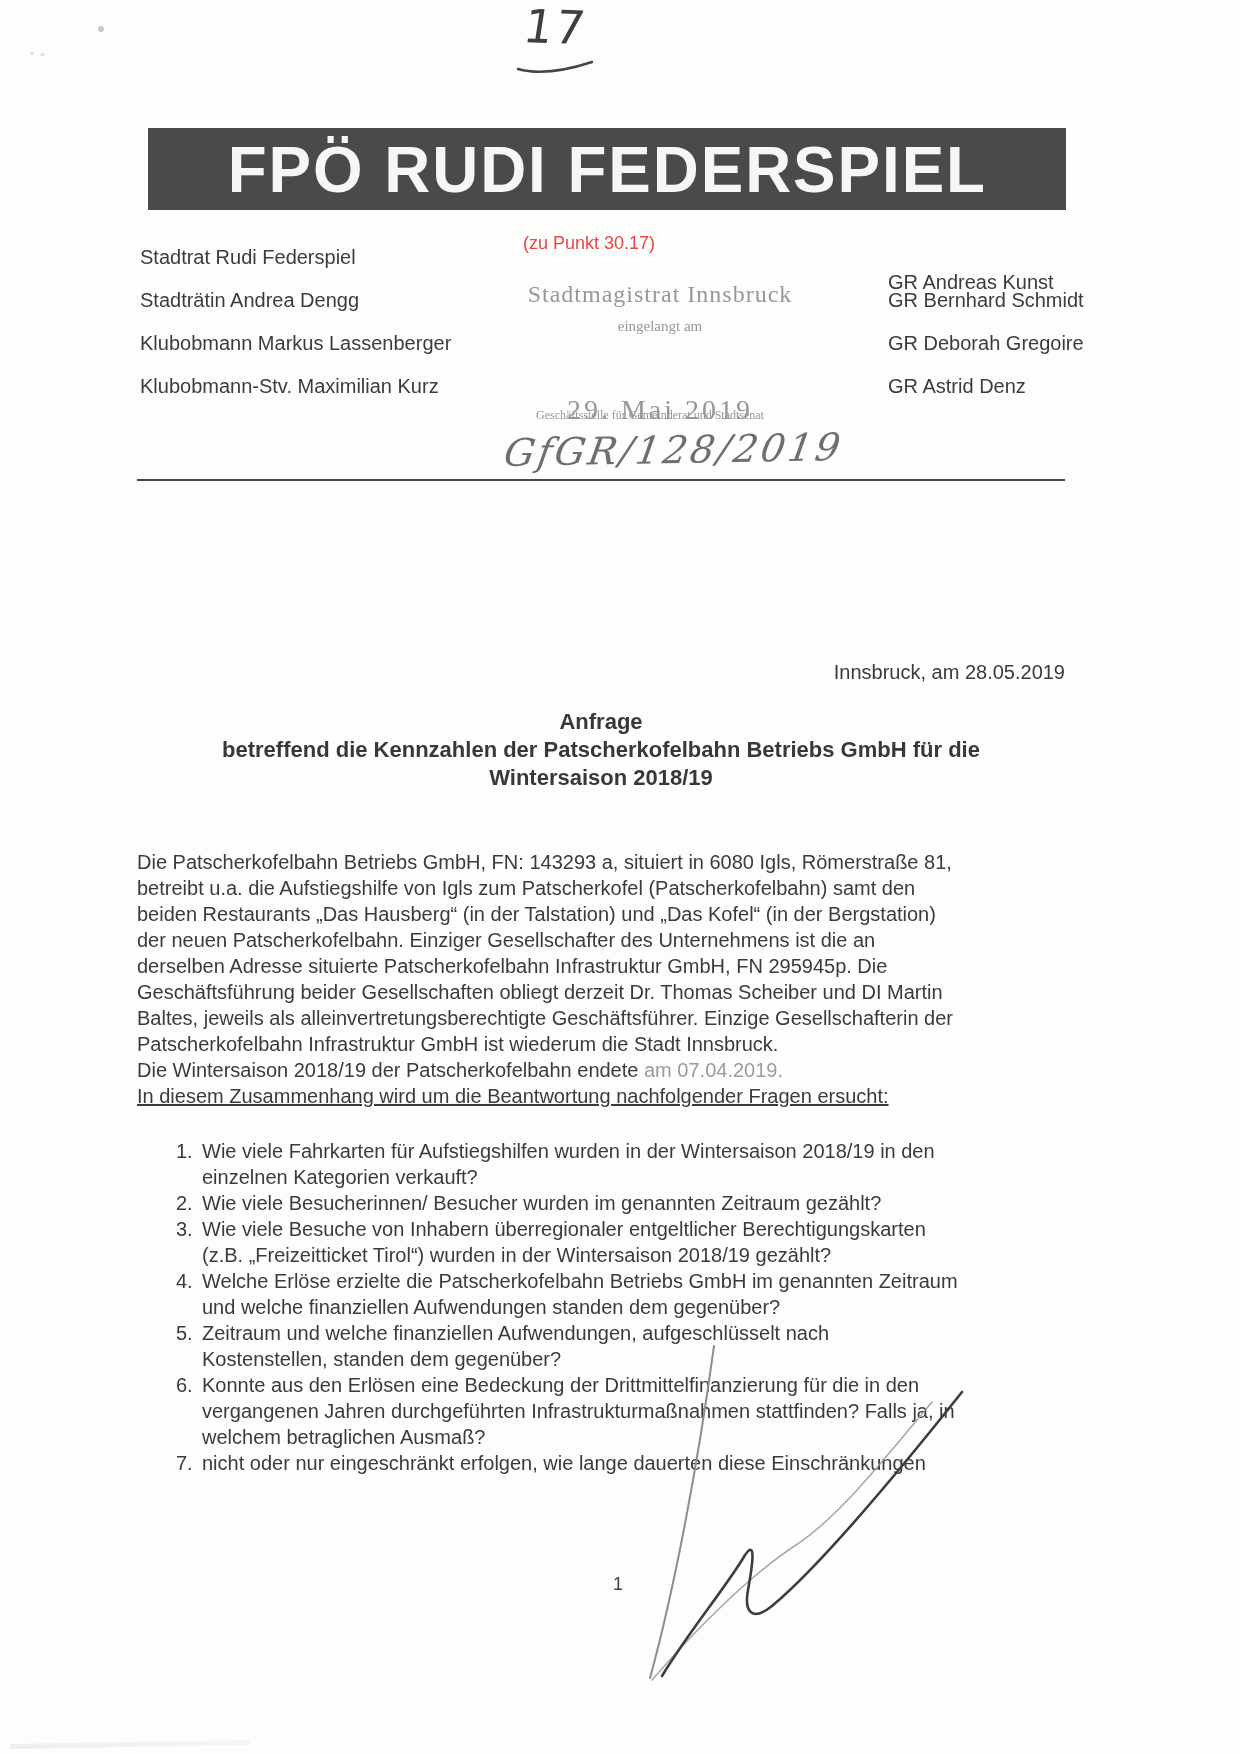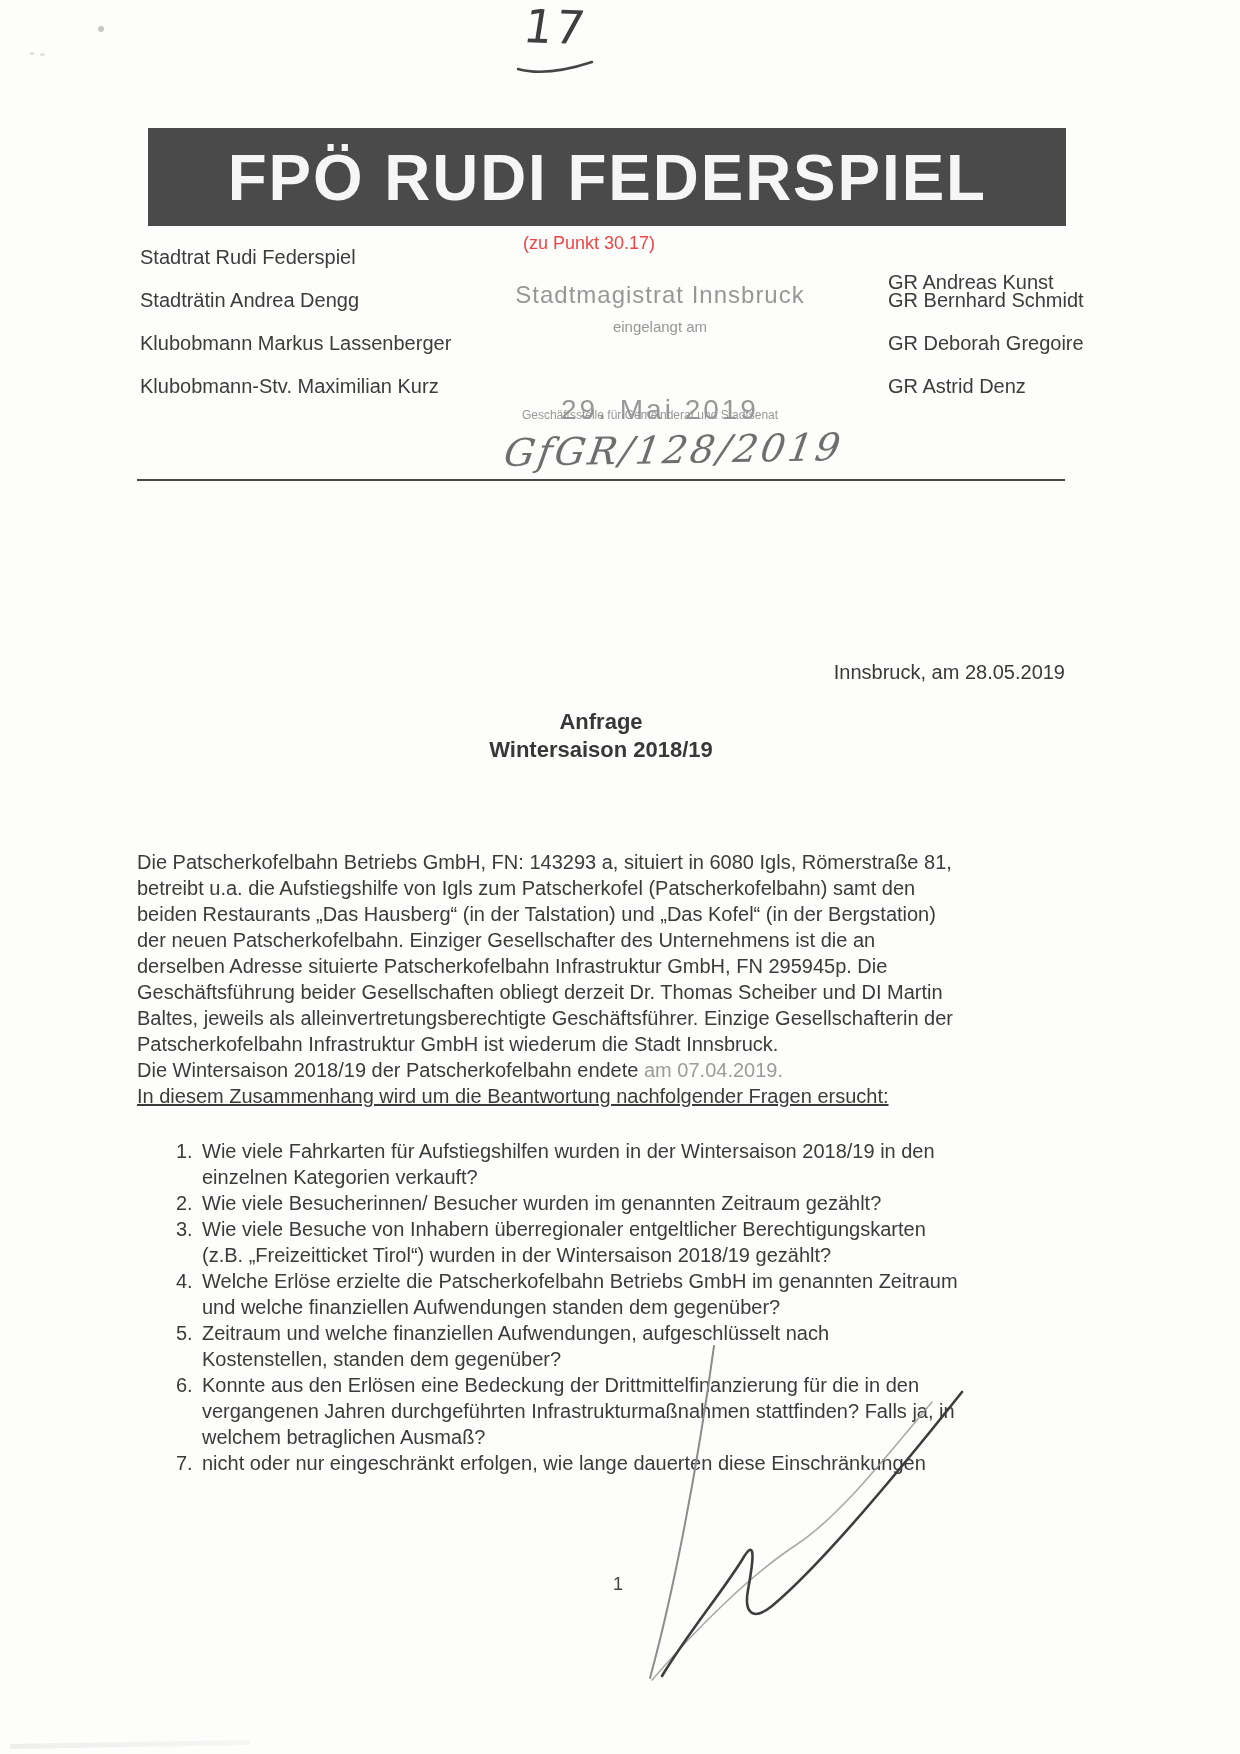--- a/index.html
+++ b/index.html
@@ -18,37 +18,37 @@
   
   .hand-number{
     position:absolute;left:524px;top:4px;
     font-family:"DejaVu Sans",sans-serif;
     font-size:46px;color:#3f3f3f;
     transform:skewX(-7deg) rotate(2deg);
     letter-spacing:2px;line-height:1;
   }
   
   .banner{
-    position:absolute;left:148px;top:128px;width:918px;height:98px;
+    position:absolute;left:148px;top:128px;width:918px;height:82px;
     background:#4a4a4a;
     display:flex;align-items:center;justify-content:center;
   }
   .banner-text{
     font-weight:bold;font-size:65px;letter-spacing:2px;
     color:#f6f6f6;white-space:nowrap;
     transform:scaleX(.98);
   }
   
   .sig-line{position:absolute;font-size:20px;color:#3c3c3c;white-space:nowrap;}
   .agenda-ref{
     position:absolute;left:523px;top:233px;
     font-size:18px;color:#ef4444;white-space:nowrap;
   }
   
-  .stamp{color:#979797;}
+  .stamp{color:#979797;font-family:Liberation Serif, serif;}
   .stamp-line1{position:absolute;left:440px;top:281px;width:440px;text-align:center;font-size:24px;letter-spacing:1px;}
   .stamp-line2{position:absolute;left:440px;top:318px;width:440px;text-align:center;font-size:15px;}
   .stamp-date{position:absolute;left:440px;top:350px;width:440px;text-align:center;font-size:28px;letter-spacing:3px;margin-top:44px;}
   .stamp-office{position:absolute;left:430px;top:408px;width:440px;text-align:center;font-size:12px;}
   .hand-ref{
     position:absolute;left:505px;top:428px;
     font-family:"DejaVu Serif",serif;font-style:italic;
     font-size:38px;color:#6e6e6e;letter-spacing:3px;
     transform:skewX(-10deg) rotate(-1deg);white-space:nowrap;
   }
@@ -104,20 +104,21 @@
   <div class="stamp stamp-date">29. Mai 2019</div>
   <div class="stamp stamp-office">Geschäftsstelle für Gemeinderat und Stadtsenat</div>
   <div class="hand-ref">GfGR/128/2019</div>
 
   <div class="divider"></div>
 
   <div class="dateline">Innsbruck, am 28.05.2019</div>
 
   <div class="title-block">
     <div>Anfrage</div>
+    <div>betreffend die Kennzahlen der Patscherkofelbahn Betriebs GmbH für die</div>
     <div>Wintersaison 2018/19</div>
   </div>
 
   <div class="intro">
     <div>Die Patscherkofelbahn Betriebs GmbH, FN: 143293 a, situiert in 6080 Igls, Römerstraße 81,</div>
     <div>betreibt u.a. die Aufstiegshilfe von Igls zum Patscherkofel (Patscherkofelbahn) samt den</div>
     <div>beiden Restaurants „Das Hausberg“ (in der Talstation) und „Das Kofel“ (in der Bergstation)</div>
     <div>der neuen Patscherkofelbahn. Einziger Gesellschafter des Unternehmens ist die an</div>
     <div>derselben Adresse situierte Patscherkofelbahn Infrastruktur GmbH, FN 295945p. Die</div>
     <div>Geschäftsführung beider Gesellschaften obliegt derzeit Dr. Thomas Scheiber und DI Martin</div>

